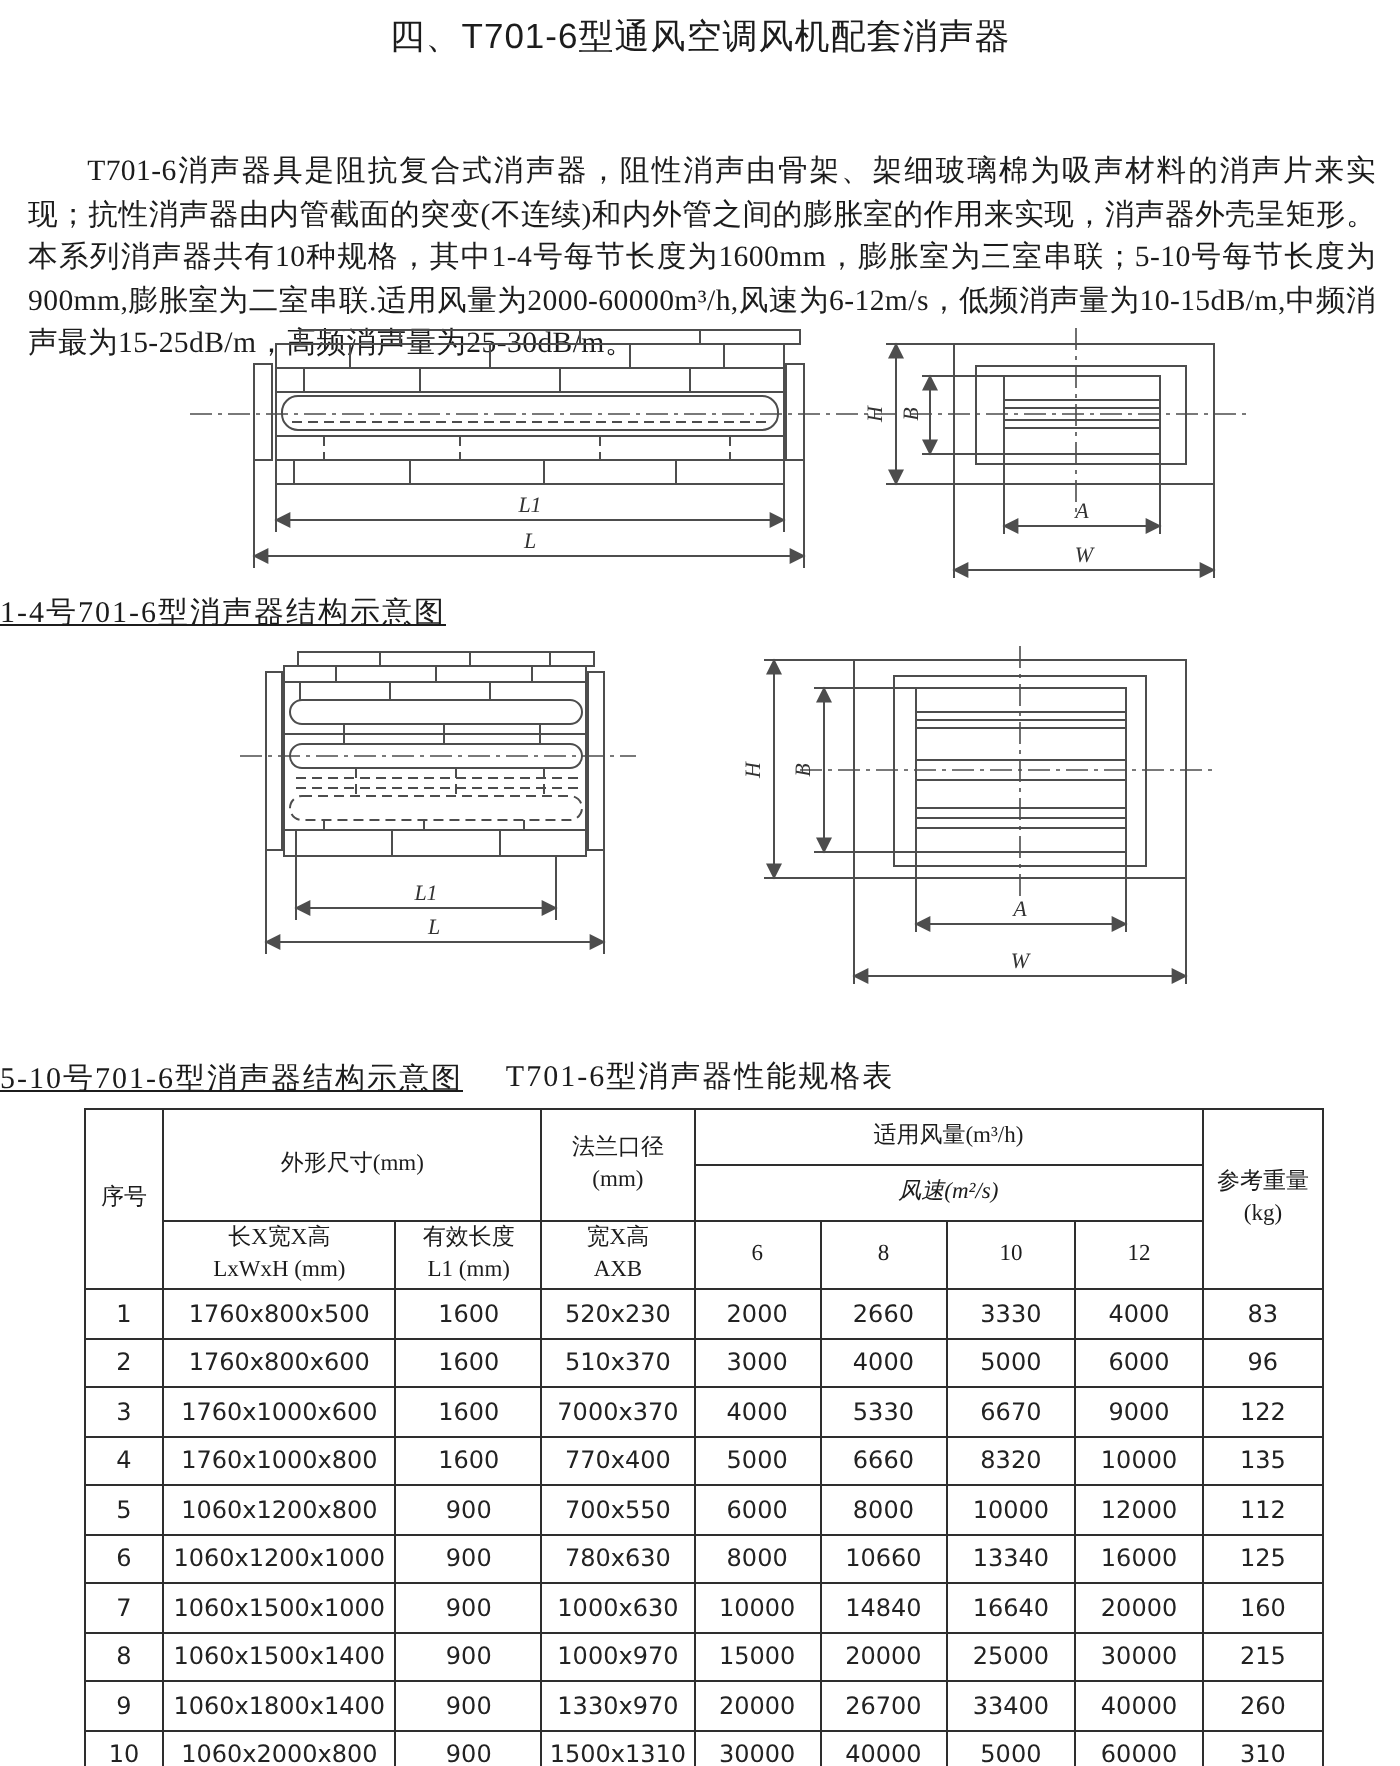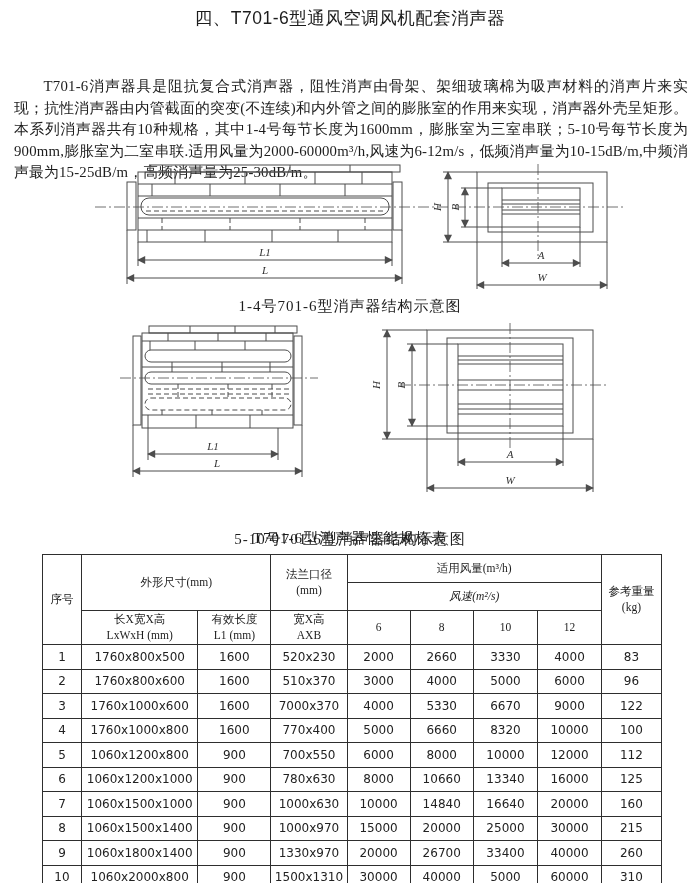--- a/index.html
+++ b/index.html
@@ -16,22 +16,22 @@
   .intro{
     position:absolute;top:36px;left:14px;width:674px;
     font-size:14.8px;line-height:21.6px;text-align:justify;
     text-indent:2em;letter-spacing:.2px;margin-top:40px;
   }
   .fig{position:absolute;left:0;width:700px;}
   .fig1{top:162px;height:140px;}
   .fig2{top:322px;height:182px;}
   .fig svg{display:block;width:700px;}
   .caption{
-    position:absolute;left:0;width:700px;text-align:center;
-    font-size:15px;letter-spacing:1px;
+    position:absolute;left:0;width:700px;text-align:left;
+    font-size:15px;letter-spacing:1px;text-decoration:underline;
   }
   .caption1{top:297px;}
   .caption2{top:530px;}
   .tbl-title{
     position:absolute;top:529px;left:0;width:700px;text-align:center;
     font-size:15px;letter-spacing:1px;
   }
   .tbl-wrap{position:absolute;top:554px;left:42px;width:620px;}
   table{border-collapse:collapse;width:100%;table-layout:fixed;}
   th,td{border:1px solid #2e2e2e;text-align:center;vertical-align:middle;padding:0 1px;}
@@ -304,21 +304,21 @@
           </tr>
           <tr>
             <td>4</td>
             <td>1760x1000x800</td>
             <td>1600</td>
             <td>770x400</td>
             <td>5000</td>
             <td>6660</td>
             <td>8320</td>
             <td>10000</td>
-            <td>100</td>
+            <td>135</td>
           </tr>
           <tr>
             <td>5</td>
             <td>1060x1200x800</td>
             <td>900</td>
             <td>700x550</td>
             <td>6000</td>
             <td>8000</td>
             <td>10000</td>
             <td>12000</td>

